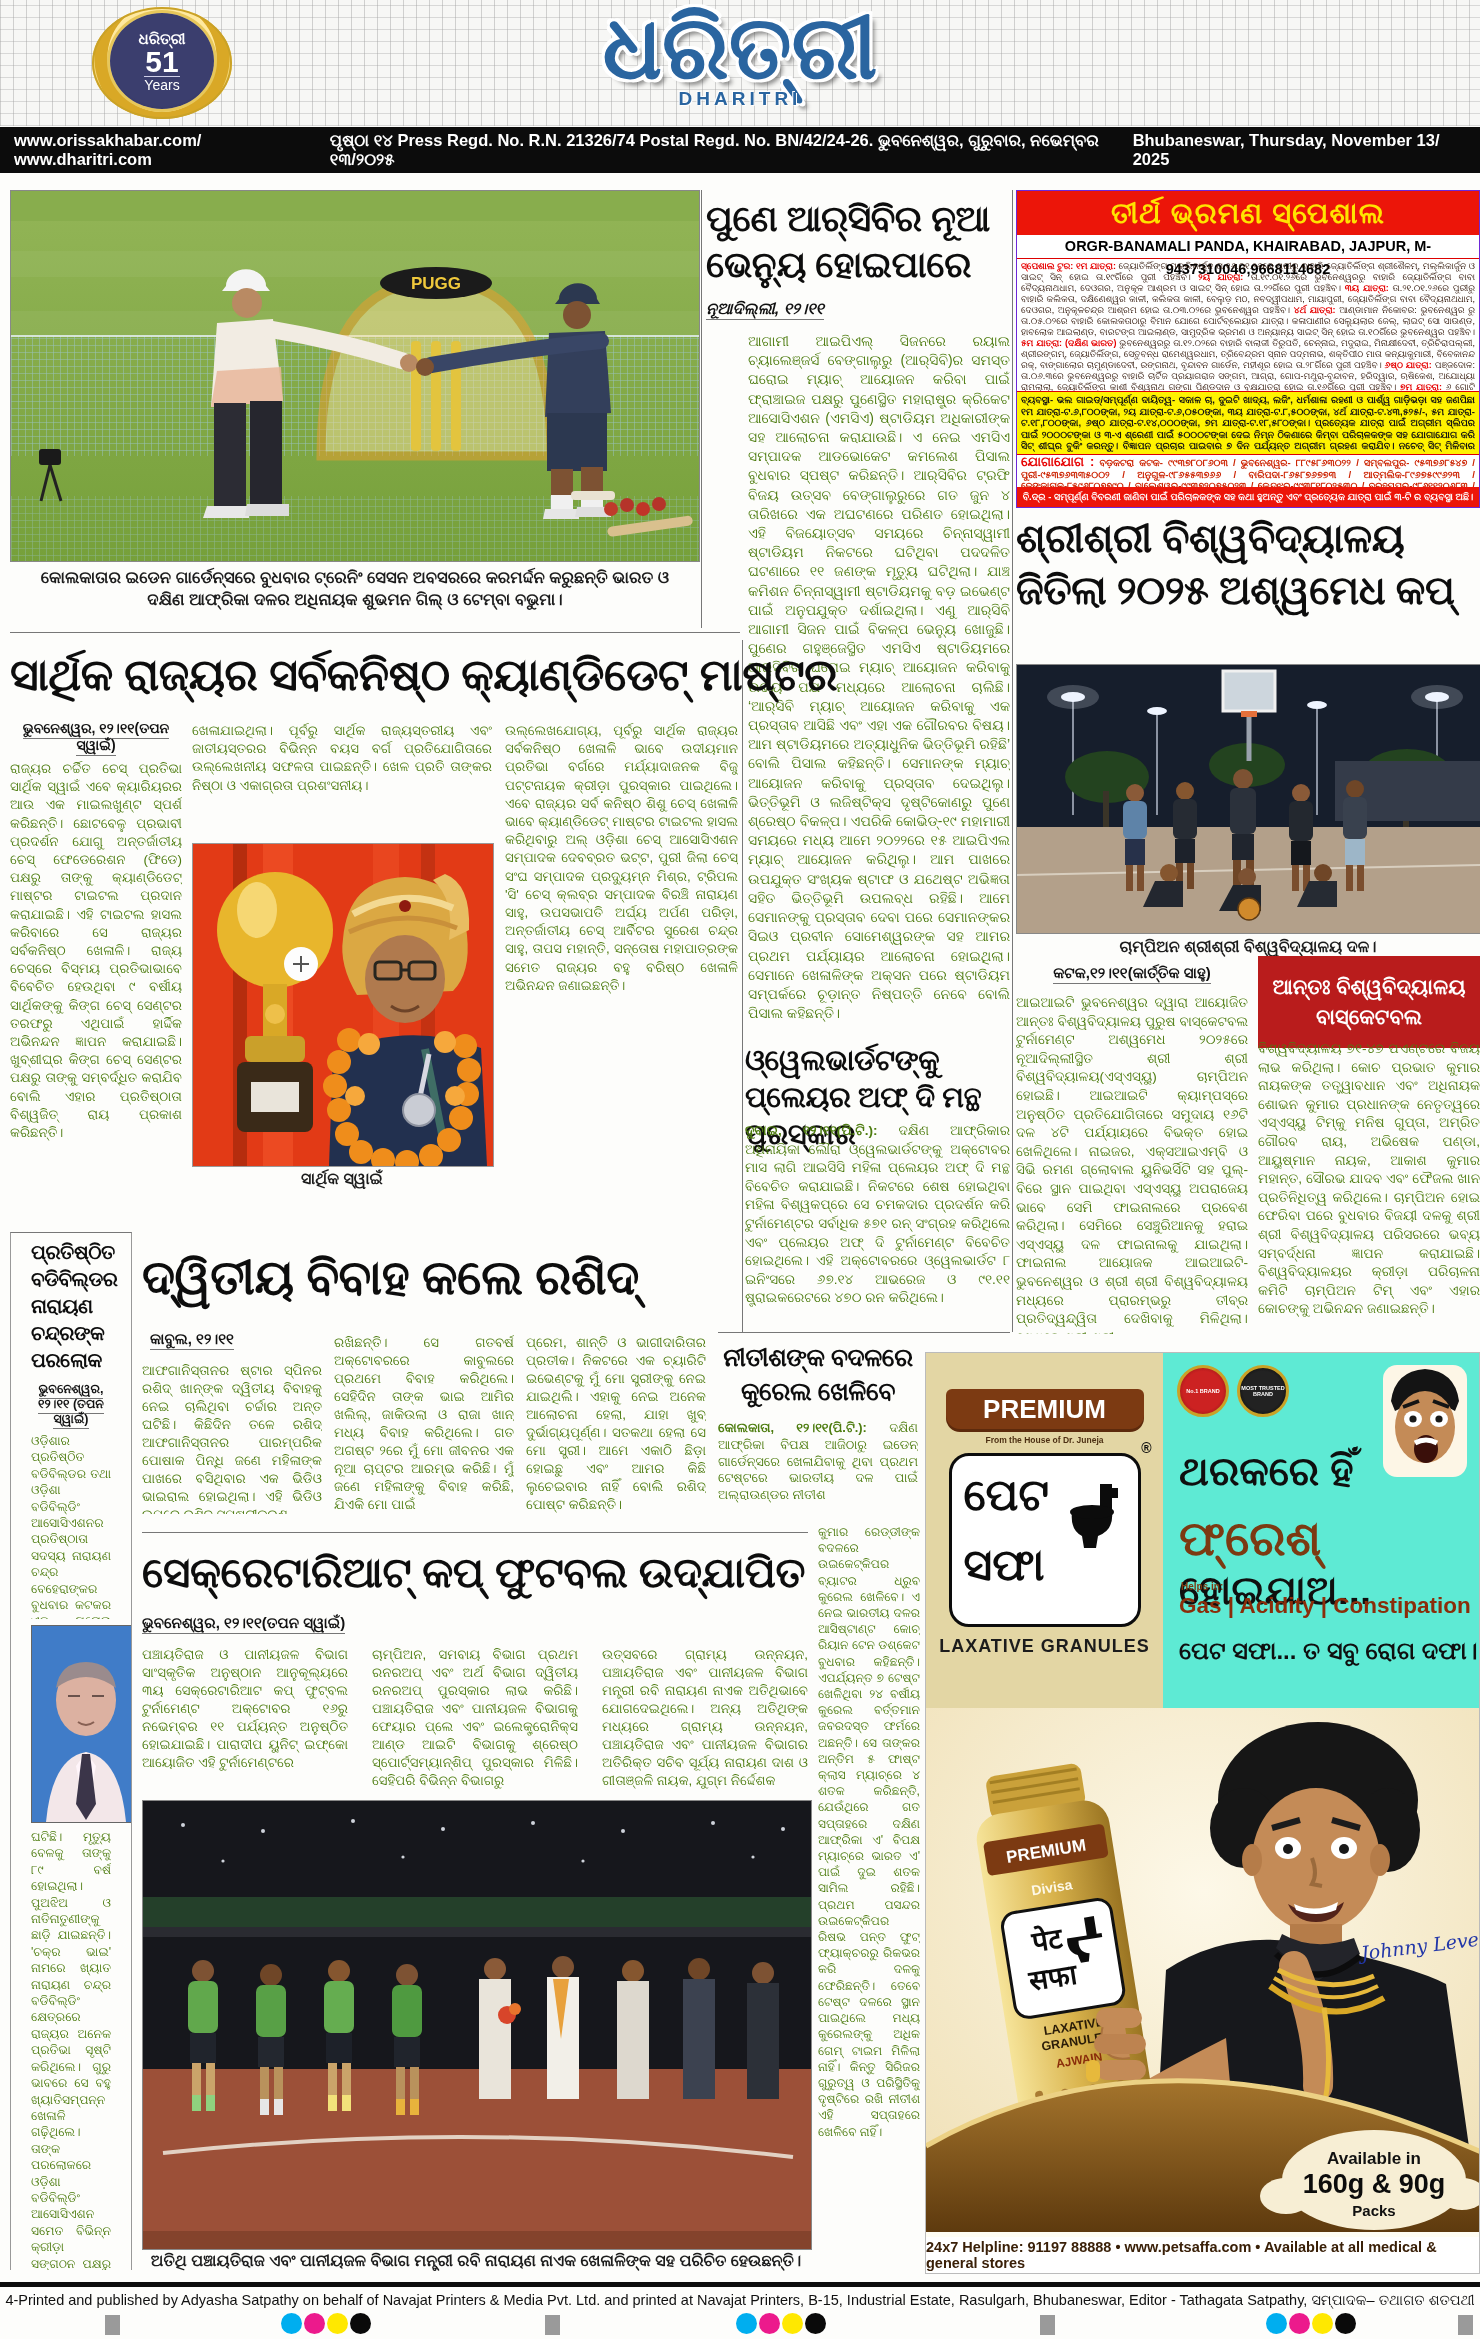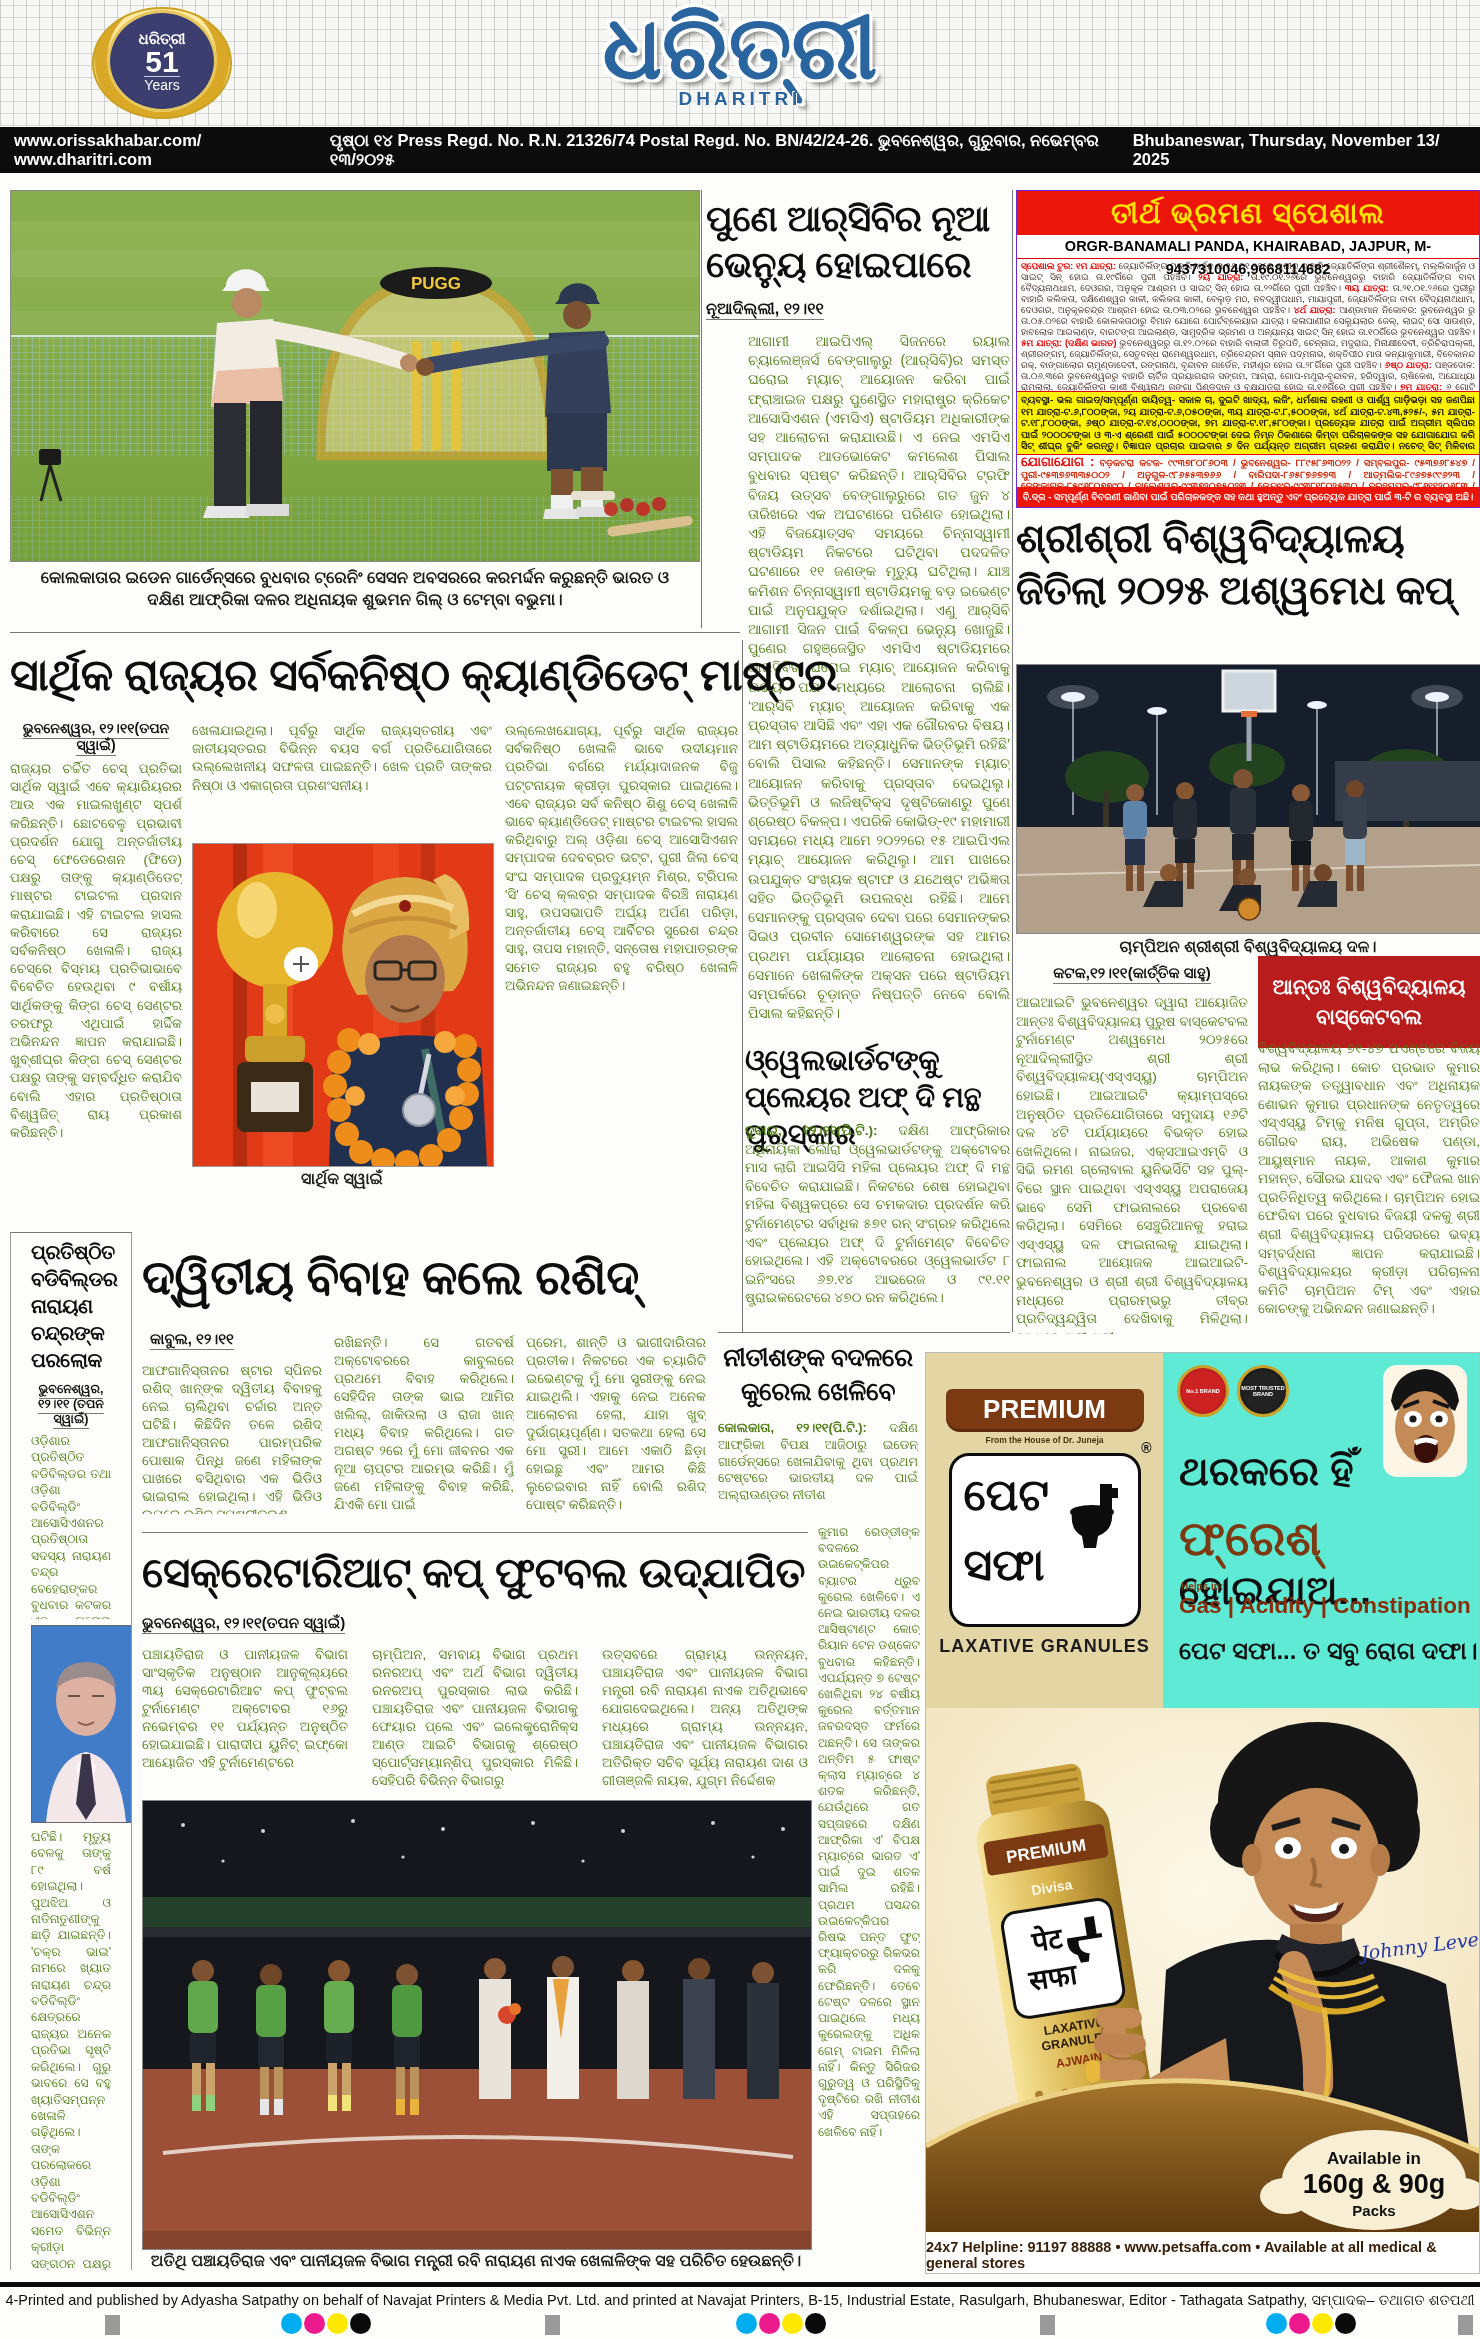--- a/index.html
+++ b/index.html
@@ -189,21 +189,21 @@
     </svg>
   </div>
   <div class="abs caption" style="left:30px;top:566px;width:650px;font-size:16.5px;line-height:22px;">କୋଲକାତାର ଇଡେନ ଗାର୍ଡେନ୍ସରେ ବୁଧବାର ଟ୍ରେନିଂ ସେସନ ଅବସରରେ କରମର୍ଦ୍ଦନ କରୁଛନ୍ତି ଭାରତ ଓ ଦକ୍ଷିଣ ଆଫ୍ରିକା ଦଳର ଅଧିନାୟକ ଶୁଭମନ ଗିଲ୍ ଓ ଟେମ୍ବା ବଭୁମା।</div>
 
   <div class="hrule" style="left:10px;top:632px;width:730px;"></div>
   <div class="vrule" style="left:701px;top:190px;height:438px;"></div>
   <div class="vrule" style="left:742px;top:640px;height:692px;"></div>
   <div class="vrule" style="left:1012px;top:190px;height:1142px;"></div>
 
   <div class="abs hl" style="left:706px;top:196px;width:304px;font-size:36px;line-height:46px;text-align:left;">ପୁଣେ ଆର୍‌ସିବିର ନୂଆ ଭେନ୍ୟୁ ହୋଇପାରେ</div>
-  <div class="abs dl" style="left:706px;top:300px;width:304px;text-align:left;font-size:16px;"><u>ନୂଆଦିଲ୍ଲୀ, ୧୨।୧୧</u></div>
+  <div class="abs dl" style="left:706px;top:300px;width:304px;text-align:left;font-size:16px;font-style:italic;"><u>ନୂଆଦିଲ୍ଲୀ, ୧୨।୧୧</u></div>
   <div class="abs bodytxt" style="left:748px;top:332px;width:262px;height:704px;font-size:14px;line-height:19.2px;">ଆଗାମୀ ଆଇପିଏଲ୍ ସିଜନରେ ରୟାଲ ଚ୍ୟାଲେଞ୍ଜର୍ସ ବେଙ୍ଗାଲୁରୁ (ଆର୍‌ସିବି)ର ସମସ୍ତ ଘରୋଇ ମ୍ୟାଚ୍ ଆୟୋଜନ କରିବା ପାଇଁ ଫ୍ରାଞ୍ଚାଇଜ ପକ୍ଷରୁ ପୁଣେସ୍ଥିତ ମହାରାଷ୍ଟ୍ର କ୍ରିକେଟ ଆସୋସିଏଶନ (ଏମସିଏ) ଷ୍ଟାଡିୟମ ଅଧିକାରୀଙ୍କ ସହ ଆଲୋଚନା କରାଯାଉଛି। ଏ ନେଇ ଏମସିଏ ସମ୍ପାଦକ ଆଡଭୋକେଟ କମଲେଶ ପିସାଲ ବୁଧବାର ସ୍ପଷ୍ଟ କରିଛନ୍ତି। ଆର୍‌ସିବିର ଟ୍ରଫି ବିଜୟ ଉତ୍ସବ ବେଙ୍ଗାଲୁରୁରେ ଗତ ଜୁନ ୪ ତାରିଖରେ ଏକ ଅଘଟଣରେ ପରିଣତ ହୋଇଥିଲା। ଏହି ବିଜୟୋତ୍ସବ ସମୟରେ ଚିନ୍ନାସ୍ୱାମୀ ଷ୍ଟାଡିୟମ ନିକଟରେ ଘଟିଥିବା ପଦଦଳିତ ଘଟଣାରେ ୧୧ ଜଣଙ୍କ ମୃତ୍ୟୁ ଘଟିଥିଲା। ଯାଞ୍ଚ କମିଶନ ଚିନ୍ନାସ୍ୱାମୀ ଷ୍ଟାଡିୟମକୁ ବଡ଼ ଇଭେଣ୍ଟ ପାଇଁ ଅନୁପଯୁକ୍ତ ଦର୍ଶାଇଥିଲା। ଏଣୁ ଆର୍‌ସିବି ଆଗାମୀ ସିଜନ ପାଇଁ ବିକଳ୍ପ ଭେନ୍ୟୁ ଖୋଜୁଛି। ପୁଣେର ଗହୁଞ୍ଜେସ୍ଥିତ ଏମସିଏ ଷ୍ଟାଡିୟମରେ ଆର୍‌ସିବିର ଘରୋଇ ମ୍ୟାଚ୍ ଆୟୋଜନ କରିବାକୁ ଉଭୟ ପକ୍ଷ ମଧ୍ୟରେ ଆଲୋଚନା ଚାଲିଛି। ‘ଆର୍‌ସିବି ମ୍ୟାଚ୍ ଆୟୋଜନ କରିବାକୁ ଏକ ପ୍ରସ୍ତାବ ଆସିଛି ଏବଂ ଏହା ଏକ ଗୌରବର ବିଷୟ। ଆମ ଷ୍ଟାଡିୟମରେ ଅତ୍ୟାଧୁନିକ ଭିତ୍ତିଭୂମି ରହିଛି’ ବୋଲି ପିସାଲ କହିଛନ୍ତି। ସେମାନଙ୍କ ମ୍ୟାଚ୍ ଆୟୋଜନ କରିବାକୁ ପ୍ରସ୍ତାବ ଦେଇଥିଲୁ। ଭିତ୍ତିଭୂମି ଓ ଲଜିଷ୍ଟିକ୍ସ ଦୃଷ୍ଟିକୋଣରୁ ପୁଣେ ଶ୍ରେଷ୍ଠ ବିକଳ୍ପ। ଏପରିକି କୋଭିଡ୍-୧୯ ମହାମାରୀ ସମୟରେ ମଧ୍ୟ ଆମେ ୨୦୨୨ରେ ୧୫ ଆଇପିଏଲ ମ୍ୟାଚ୍ ଆୟୋଜନ କରିଥିଲୁ। ଆମ ପାଖରେ ଉପଯୁକ୍ତ ସଂଖ୍ୟକ ଷ୍ଟାଫ ଓ ଯଥେଷ୍ଟ ଅଭିଜ୍ଞତା ସହିତ ଭିତ୍ତିଭୂମି ଉପଲବ୍ଧ ରହିଛି। ଆମେ ସେମାନଙ୍କୁ ପ୍ରସ୍ତାବ ଦେବା ପରେ ସେମାନଙ୍କର ସିଇଓ ପ୍ରବୀନ ସୋମେଶ୍ୱରଙ୍କ ସହ ଆମର ପ୍ରଥମ ପର୍ଯ୍ୟାୟର ଆଲୋଚନା ହୋଇଥିଲା। ସେମାନେ ଖେଳାଳିଙ୍କ ଅକ୍ସନ ପରେ ଷ୍ଟାଡିୟମ ସମ୍ପର୍କରେ ଚୂଡ଼ାନ୍ତ ନିଷ୍ପତ୍ତି ନେବେ ବୋଲି ପିସାଲ କହିଛନ୍ତି।</div>
 
   <div class="abs hl" style="left:745px;top:1042px;width:265px;font-size:29px;line-height:37px;">ଓ୍ୱେଲଭାର୍ଡଟଙ୍କୁ ପ୍ଲେୟର ଅଫ୍ ଦି ମନ୍ଥ ପୁରସ୍କାର</div>
   <div class="abs bodytxt" style="left:745px;top:1122px;width:265px;height:210px;font-size:13.6px;line-height:18.6px;">
     <span class="runin">ଦୁବାଇ, ୧୨।୧୧(ପି.ଟି.):</span>
     <span>ଦକ୍ଷିଣ ଆଫ୍ରିକାର ଅଧିନାୟିକା ଲୌରା ଓ୍ୱେଲଭାର୍ଡଟଙ୍କୁ ଅକ୍ଟୋବର ମାସ ଲାଗି ଆଇସିସି ମହିଳା ପ୍ଲେୟର ଅଫ୍ ଦି ମନ୍ଥ ବିବେଚିତ କରାଯାଇଛି। ନିକଟରେ ଶେଷ ହୋଇଥିବା ମହିଳା ବିଶ୍ୱକପ୍‌ରେ ସେ ଚମକଦାର ପ୍ରଦର୍ଶନ କରି ଟୁର୍ନାମେଣ୍ଟର ସର୍ବାଧିକ ୫୭୧ ରନ୍ ସଂଗ୍ରହ କରିଥିଲେ ଏବଂ ପ୍ଲେୟର ଅଫ୍ ଦି ଟୁର୍ନାମେଣ୍ଟ ବିବେଚିତ ହୋଇଥିଲେ। ଏହି ଅକ୍ଟୋବରରେ ଓ୍ୱେଲଭାର୍ଡଟ ୮ ଇନିଂସରେ ୬୭.୧୪ ଆଭରେଜ ଓ ୯୧.୧୧ ଷ୍ଟ୍ରାଇକରେଟରେ ୪୭୦ ରନ କରିଥିଲେ।</span>
   </div>
 
   <div class="abs tirtha">
     <div class="t-head">ତୀର୍ଥ ଭ୍ରମଣ ସ୍ପେଶାଲ</div>

